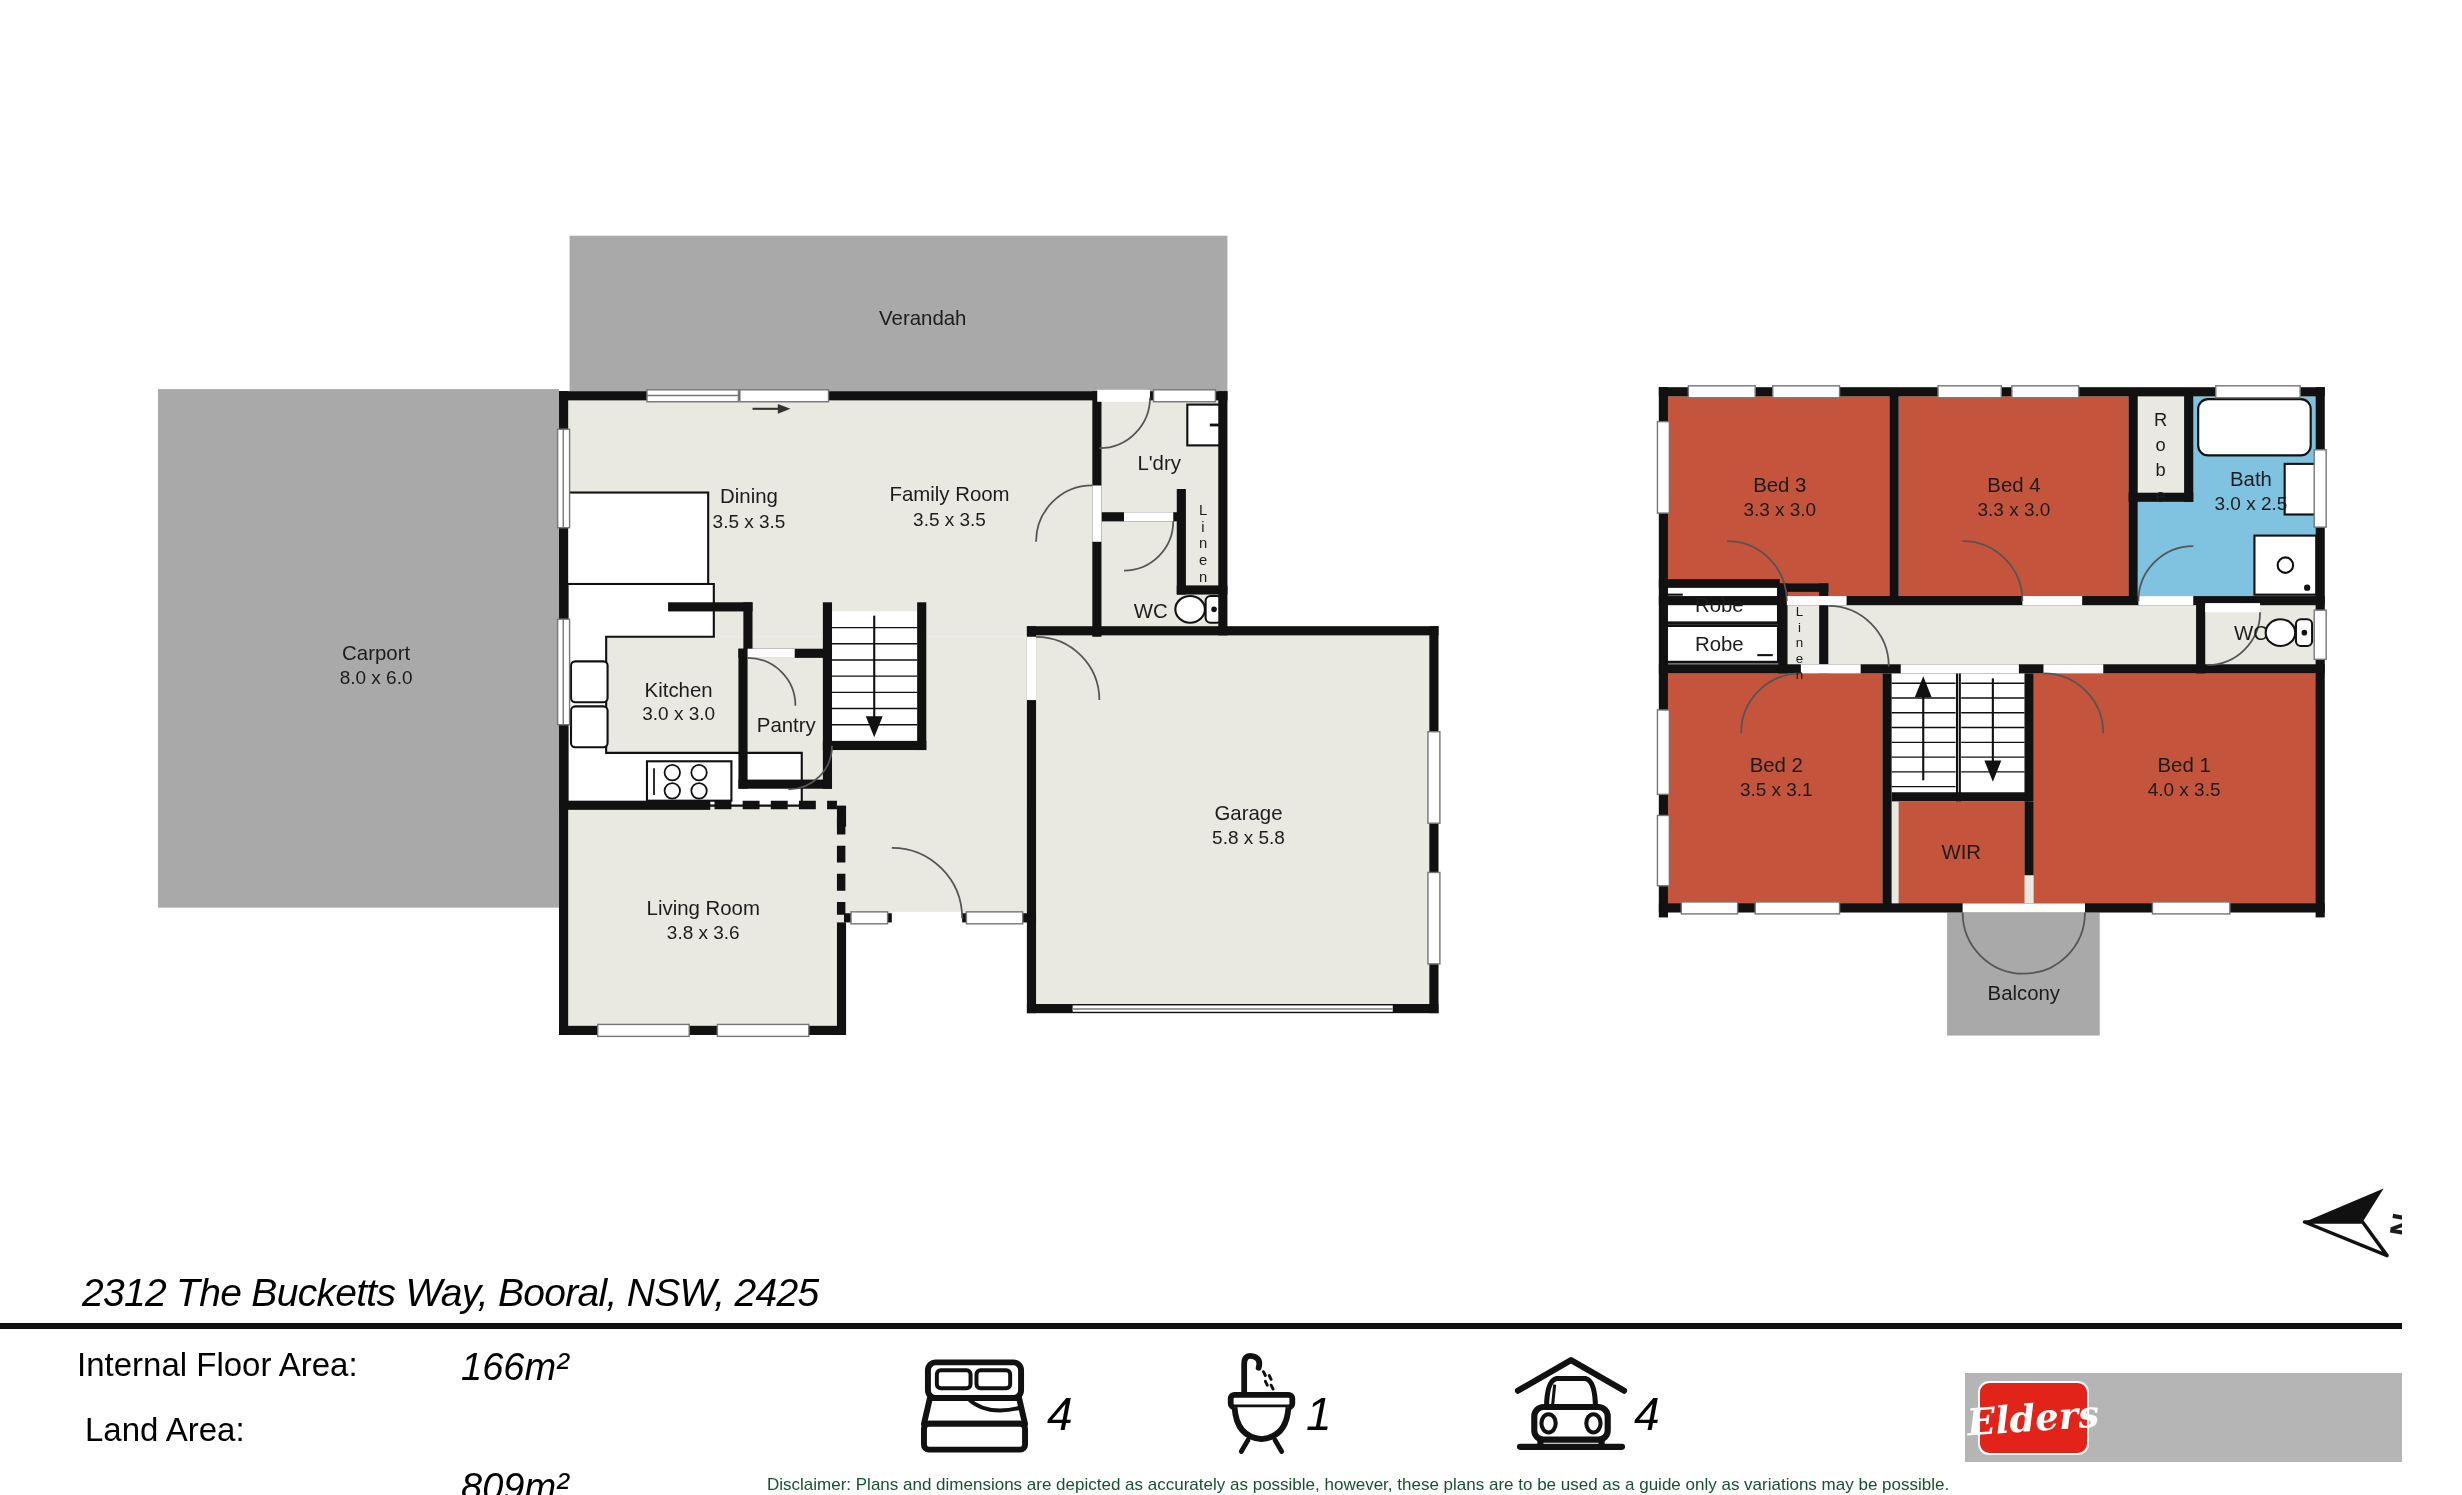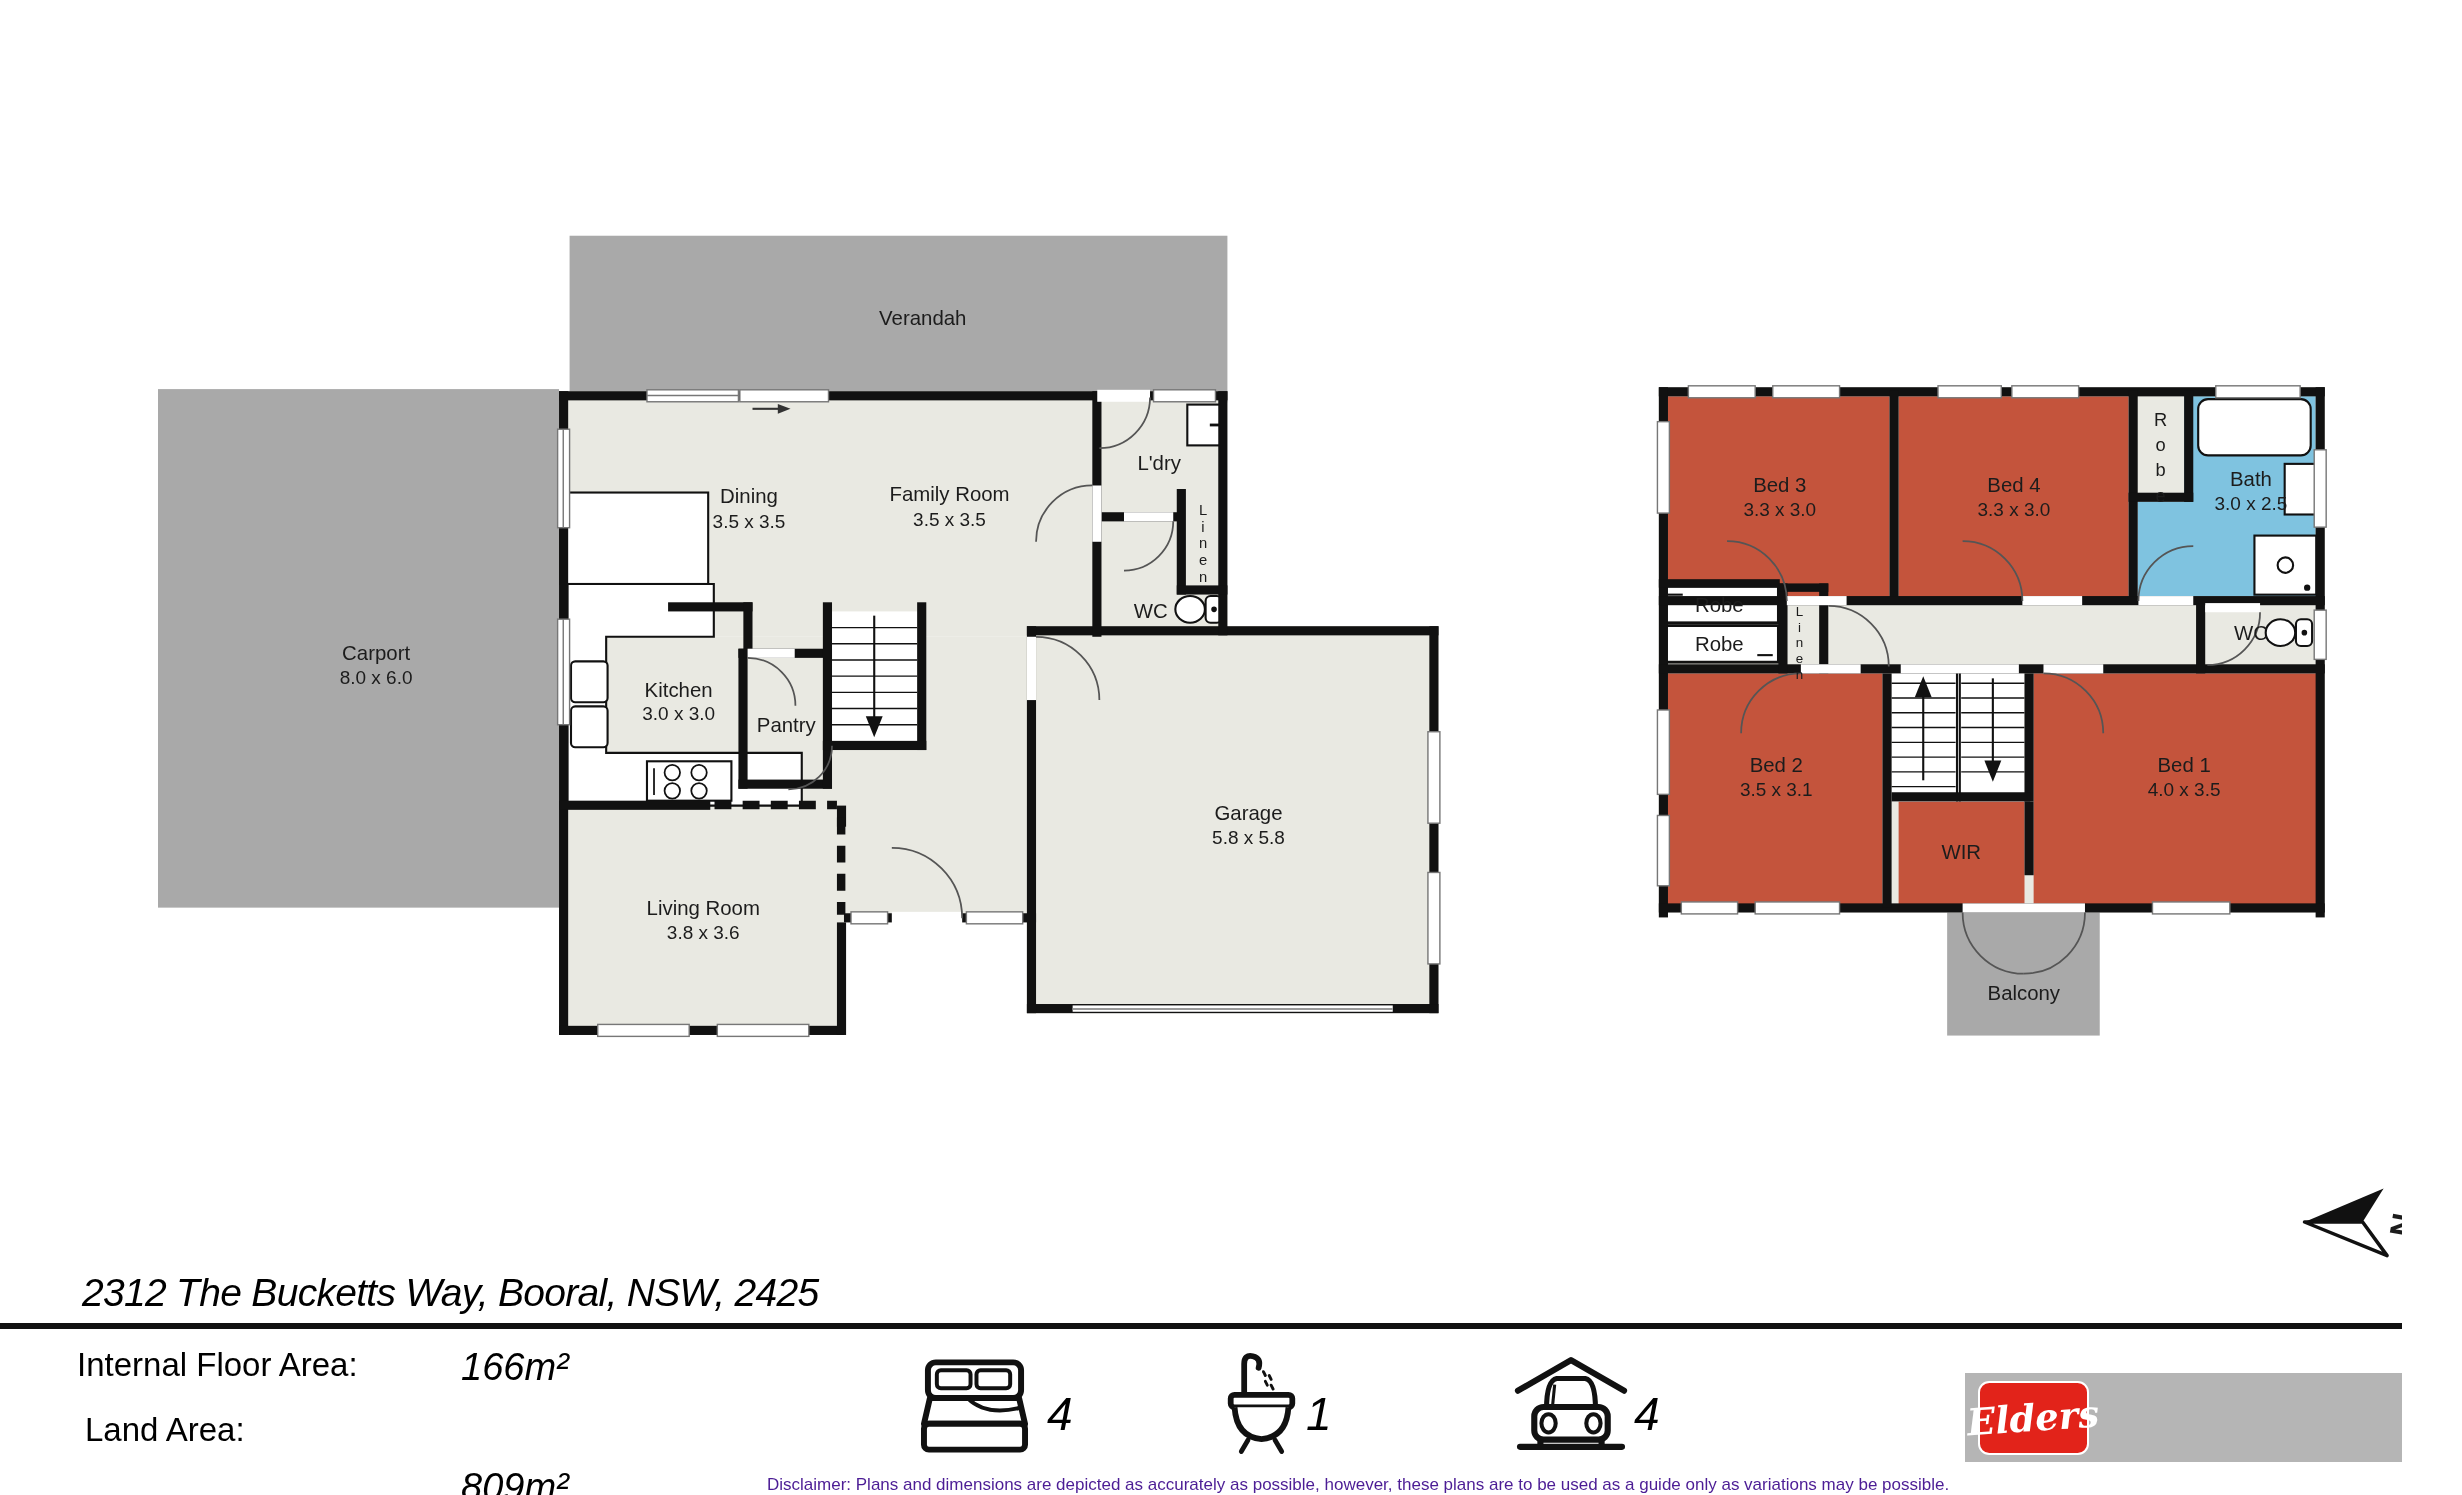--- a/index.html
+++ b/index.html
@@ -19,21 +19,21 @@
   .icon-num { position:absolute; font-size:46px; font-style:italic; color:#000; }
   .brand { position:absolute; left:1965px; top:1373px; width:445px; height:89px; }
   .brand-bg { position:absolute; inset:0; }
   .brand-box { position:absolute; left:12.7px; top:8.4px; width:107px; height:70px;
                border-radius:11.3px; border:2.8px solid #fff;
                display:flex; align-items:center; justify-content:center; }
   .brand-script { color:#fff; font-style:italic; font-weight:bold; font-size:37px;
                   font-family:"DejaVu Serif", serif; transform:rotate(-4deg); }
   .brand-lines { position:absolute; left:135px; top:7px; color:#fff; font-weight:bold;
                  font-size:31px; line-height:35px; letter-spacing:0px; }
-  .disclaimer { position:absolute; left:767px; top:1475px; font-size:17px; color:#4c1d95;text-align:center; }
+  .disclaimer { position:absolute; left:767px; top:1475px; font-size:17px; color:#14532d;text-align:center; }
 </style>
 </head>
 <body>
 
 <div class="page">
 
   <svg class="abs" style="left:158px; top:232px;" width="1284" height="806" viewBox="225 330 1825 1145">
 
     <rect x="810" y="335" width="935" height="237" fill="#a9a9a9"></rect>
     <rect x="225" y="553" width="570" height="737" fill="#a9a9a9"></rect>

